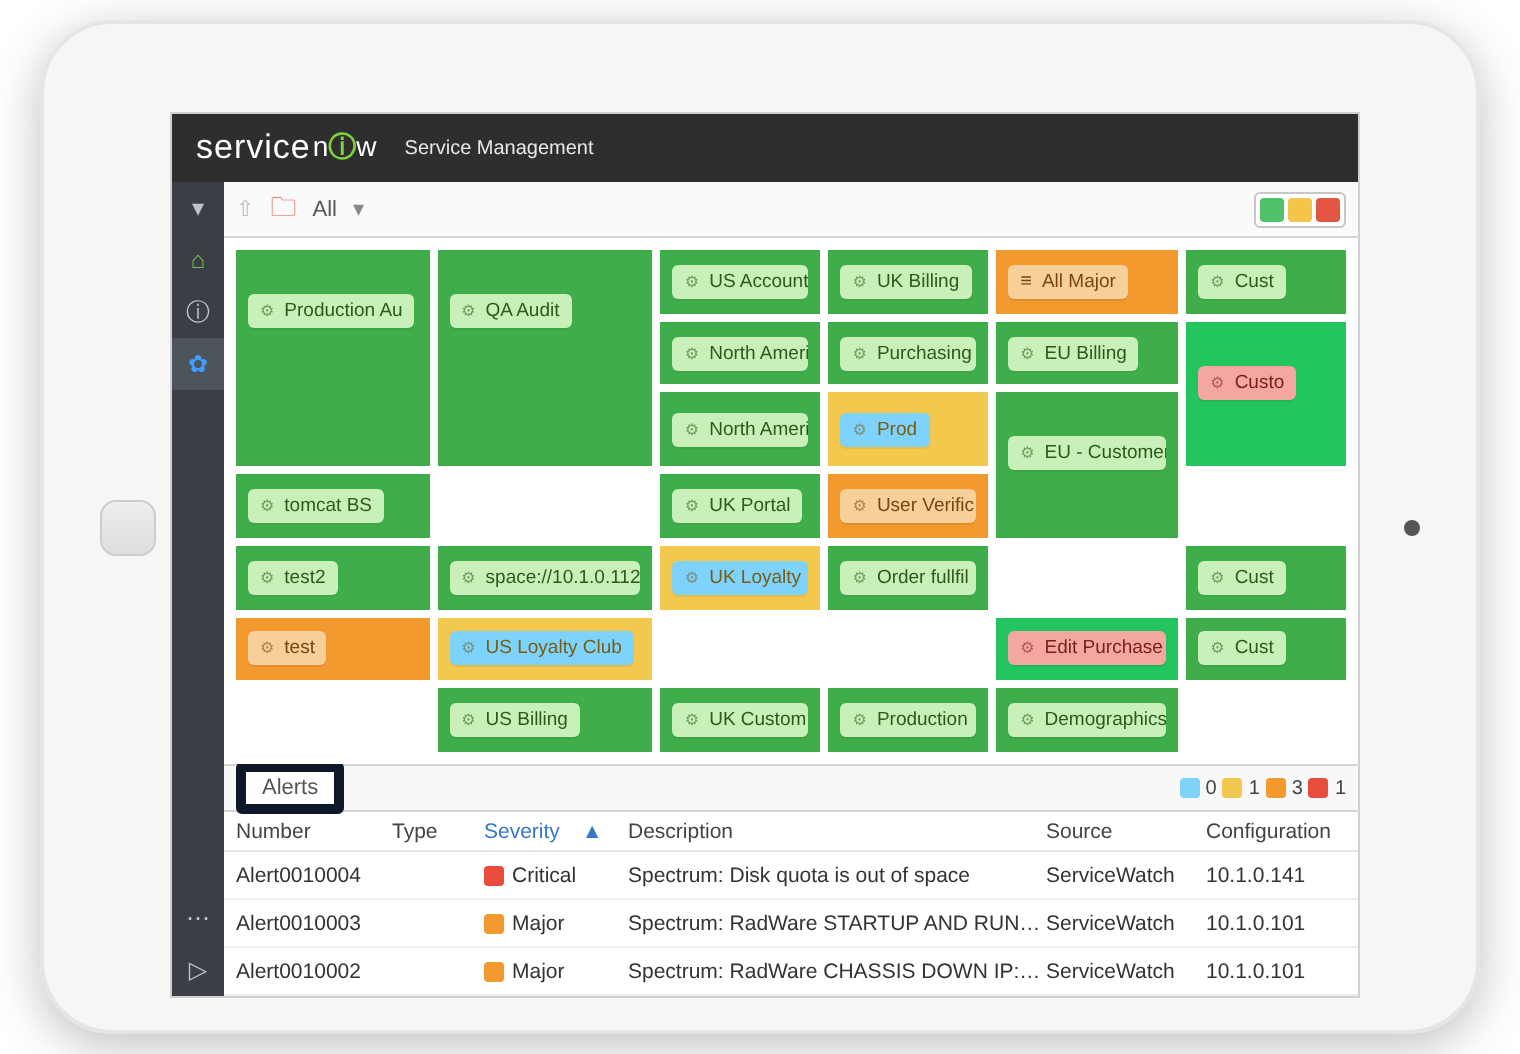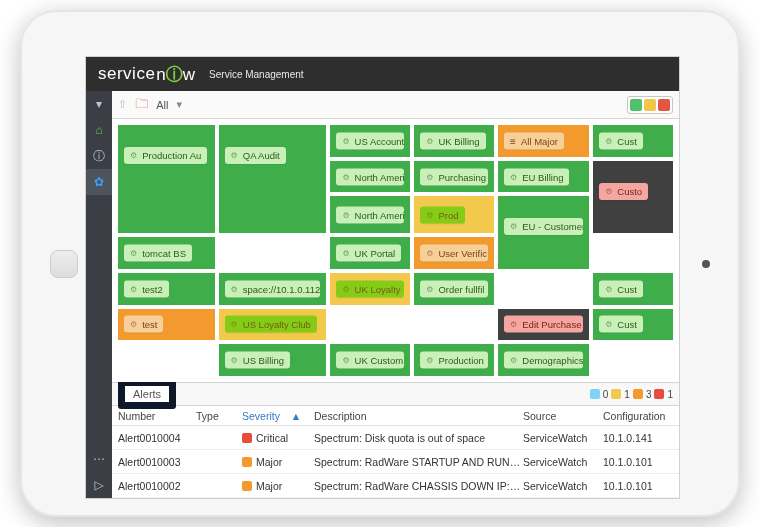--- a/index.html
+++ b/index.html
@@ -9,21 +9,21 @@
     border-radius:36px; background:#f6f6f6;
     box-shadow:0 6px 25px rgba(0,0,0,.25), inset 0 0 0 2px #e5e5e5;
     overflow:hidden;
   }
   .cam-right { position:absolute; right:30px; top:50%; transform:translateY(-50%); width:8px; height:8px; border-radius:50%; background:#555; }
   .home { position:absolute; left:30px; top:50%; transform:translateY(-50%); width:28px; height:28px; border-radius:8px; background:linear-gradient(#eee,#ddd); border:1px solid #ccc; }
   .screen { position:absolute; left:65px; top:18px; right:60px; bottom:18px; background:#fff; border:1px solid #d0d0d0; overflow:hidden;margin-top:28px; }
 
   .topbar { height:34px; background:#2e2e2e; color:#fff; display:flex; align-items:center; padding:0 12px; }
   .brand-svc { font-size:17px; font-weight:300; letter-spacing:.5px; }
-  .brand-now { font-size:17px; font-weight:300; color:#fff; margin-left:1px; }
+  .brand-now { font-size:14px; font-weight:300; color:#fff; margin-left:1px; }
   .pow-o { color:#7fd13b; font-weight:bold; }
   .subtitle { font-size:10px; margin-left:14px; color:#e8e8e8; }
 
   .body { display:flex; height:calc(100% - 34px); }
   .left-rail { width:26px; background:#3b3f45; display:flex; flex-direction:column; align-items:center; }
   .rail-icon { width:26px; height:26px; display:flex; align-items:center; justify-content:center; color:#bcc3cc; font-size:12px; cursor:pointer; }
   .rail-icon.sel { background:#4e545c; color:#3ba0ff; }
   .rail-icon.green { color:#6cc24a; }
   .rail-extra { margin-top:auto; }
 
@@ -45,27 +45,27 @@
     border-radius:3px; white-space:nowrap; overflow:hidden; text-overflow:ellipsis;
     max-width:calc(100% - 12px); display:flex; align-items:center; gap:3px;
     box-shadow:0 1px 0 rgba(0,0,0,.06);
   }
   .cell.big .chip { top:22px; transform:none; }
   .ic-org::before { content:"⚙"; font-size:8px; opacity:.55; margin-right:2px; }
   .ic-list::before { content:"≡"; font-size:10px; margin-right:2px; }
   .c-green  { background:#3fae4a; }
   .c-yellow { background:#f2c94c; }
   .c-orange { background:#f29a2e; }
-  .c-red    { background:#404040;text-align:center; }
-  .chip.yel { background:#84cc16; color:#7a5c14; }
+  .c-red    { background:#22c55e;text-align:center; }
+  .chip.yel { background:#7dd3fc; color:#7a5c14; }
   .chip.org { background:#f6cf9a; color:#7a4414; }
   .chip.red { background:#f3a7a0; color:#7a1e17; }
 
   .alerts-hdr { height:24px; display:flex; align-items:center; border-top:1px solid #d4d4d4; border-bottom:1px solid #d4d4d4; background:#f8f8f8; padding:0 6px; font-size:11px; }
-  .tab-alerts { border:7px solid #0f172a; border-radius:3px; padding:2px 8px; background:#fff; color:#555; cursor:pointer; }
+  .tab-alerts { border:5px solid #0f172a; border-radius:3px; padding:2px 8px; background:#fff; color:#555; cursor:pointer; }
   .sev-legend { margin-left:auto; display:flex; align-items:center; gap:3px; font-size:10px; color:#444; }
   .sw { width:10px; height:10px; border-radius:2px; display:inline-block; }
   .sw.b{background:#7fd3f7;} .sw.y{background:#f2c94c;} .sw.o{background:#f29a2e;} .sw.r{background:#e74c3c;}
 
   .grid-h { display:flex; font-size:10.5px; color:#444; border-bottom:1px solid #e4e4e4; height:20px; align-items:center; padding:0 6px; }
   .row { display:flex; font-size:10.5px; color:#333; border-bottom:1px solid #eee; height:24px; align-items:center; padding:0 6px; }
   .c-num{width:78px;} .c-type{width:46px;} .c-sev{width:72px; display:flex; align-items:center; gap:4px;}
   .c-desc{flex:1; min-width:0; white-space:nowrap; overflow:hidden; text-overflow:ellipsis;}
   .c-src{width:80px;} .c-cfg{width:70px;}
   .sort{color:#3478c8;}

